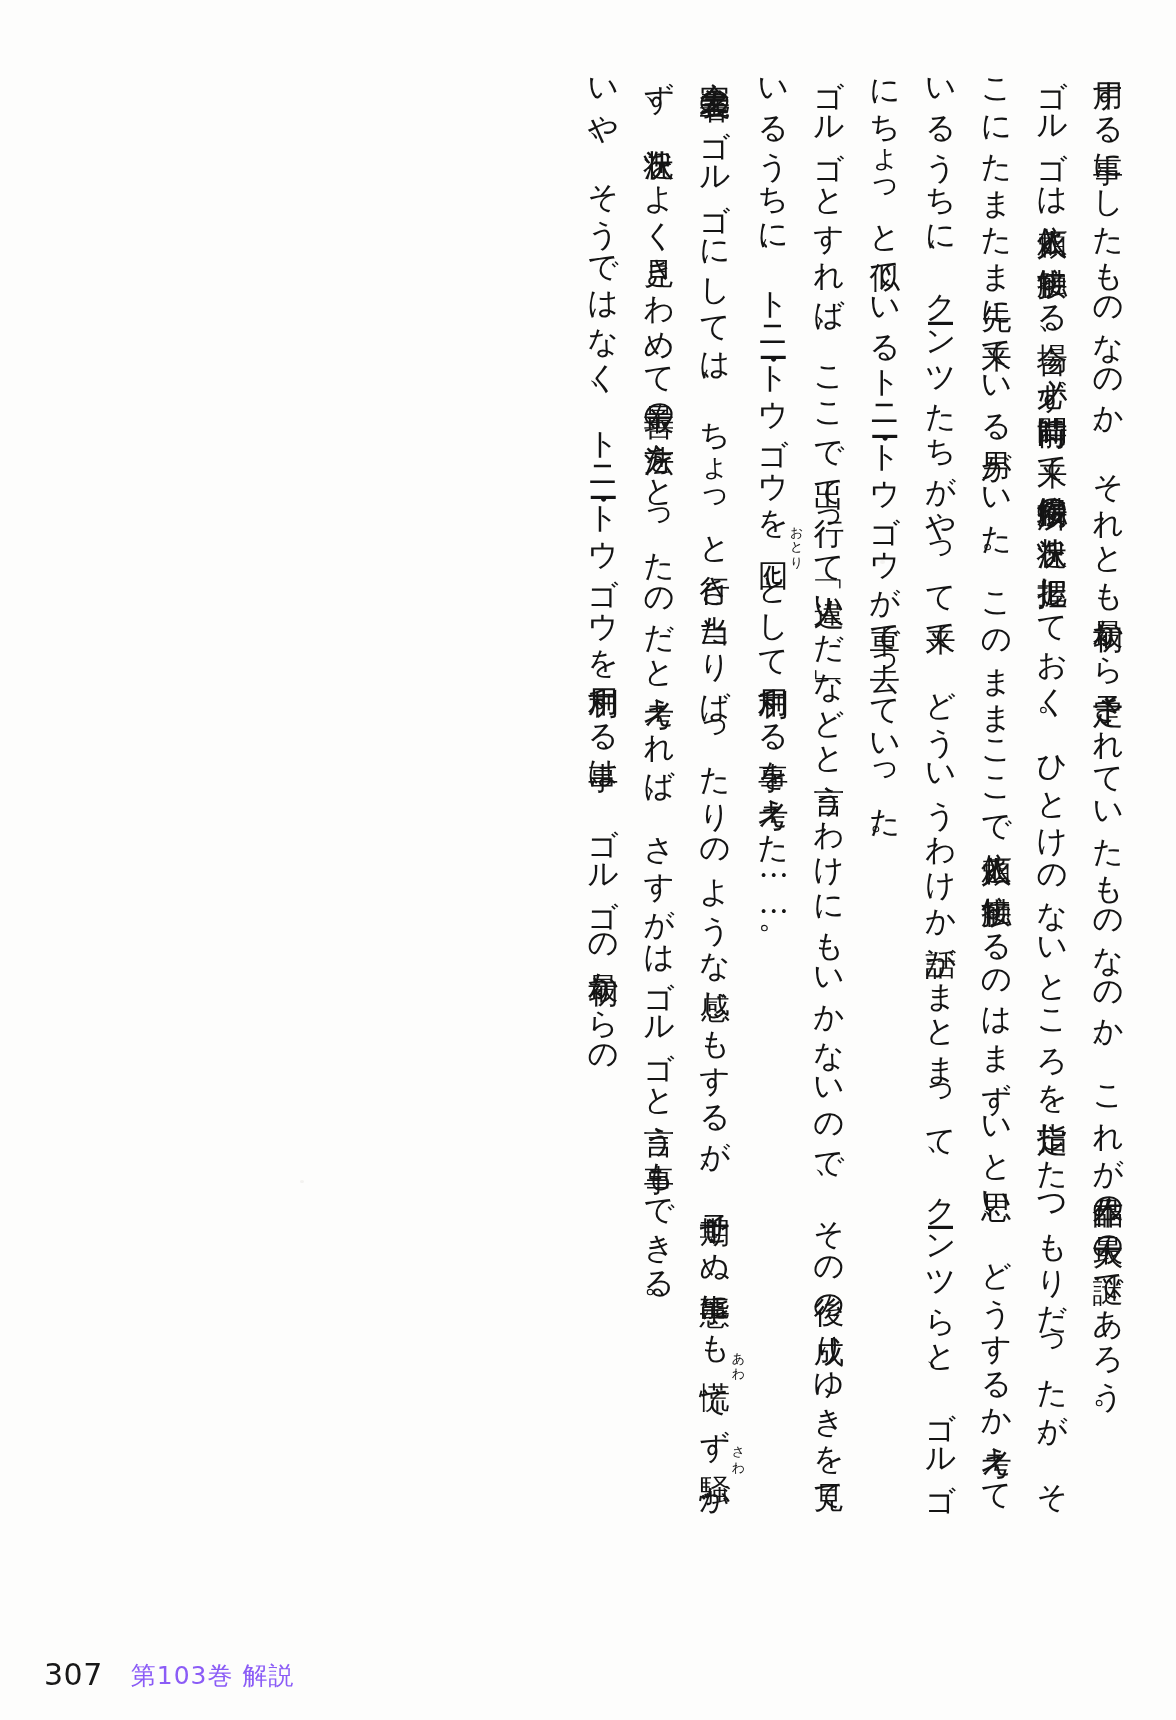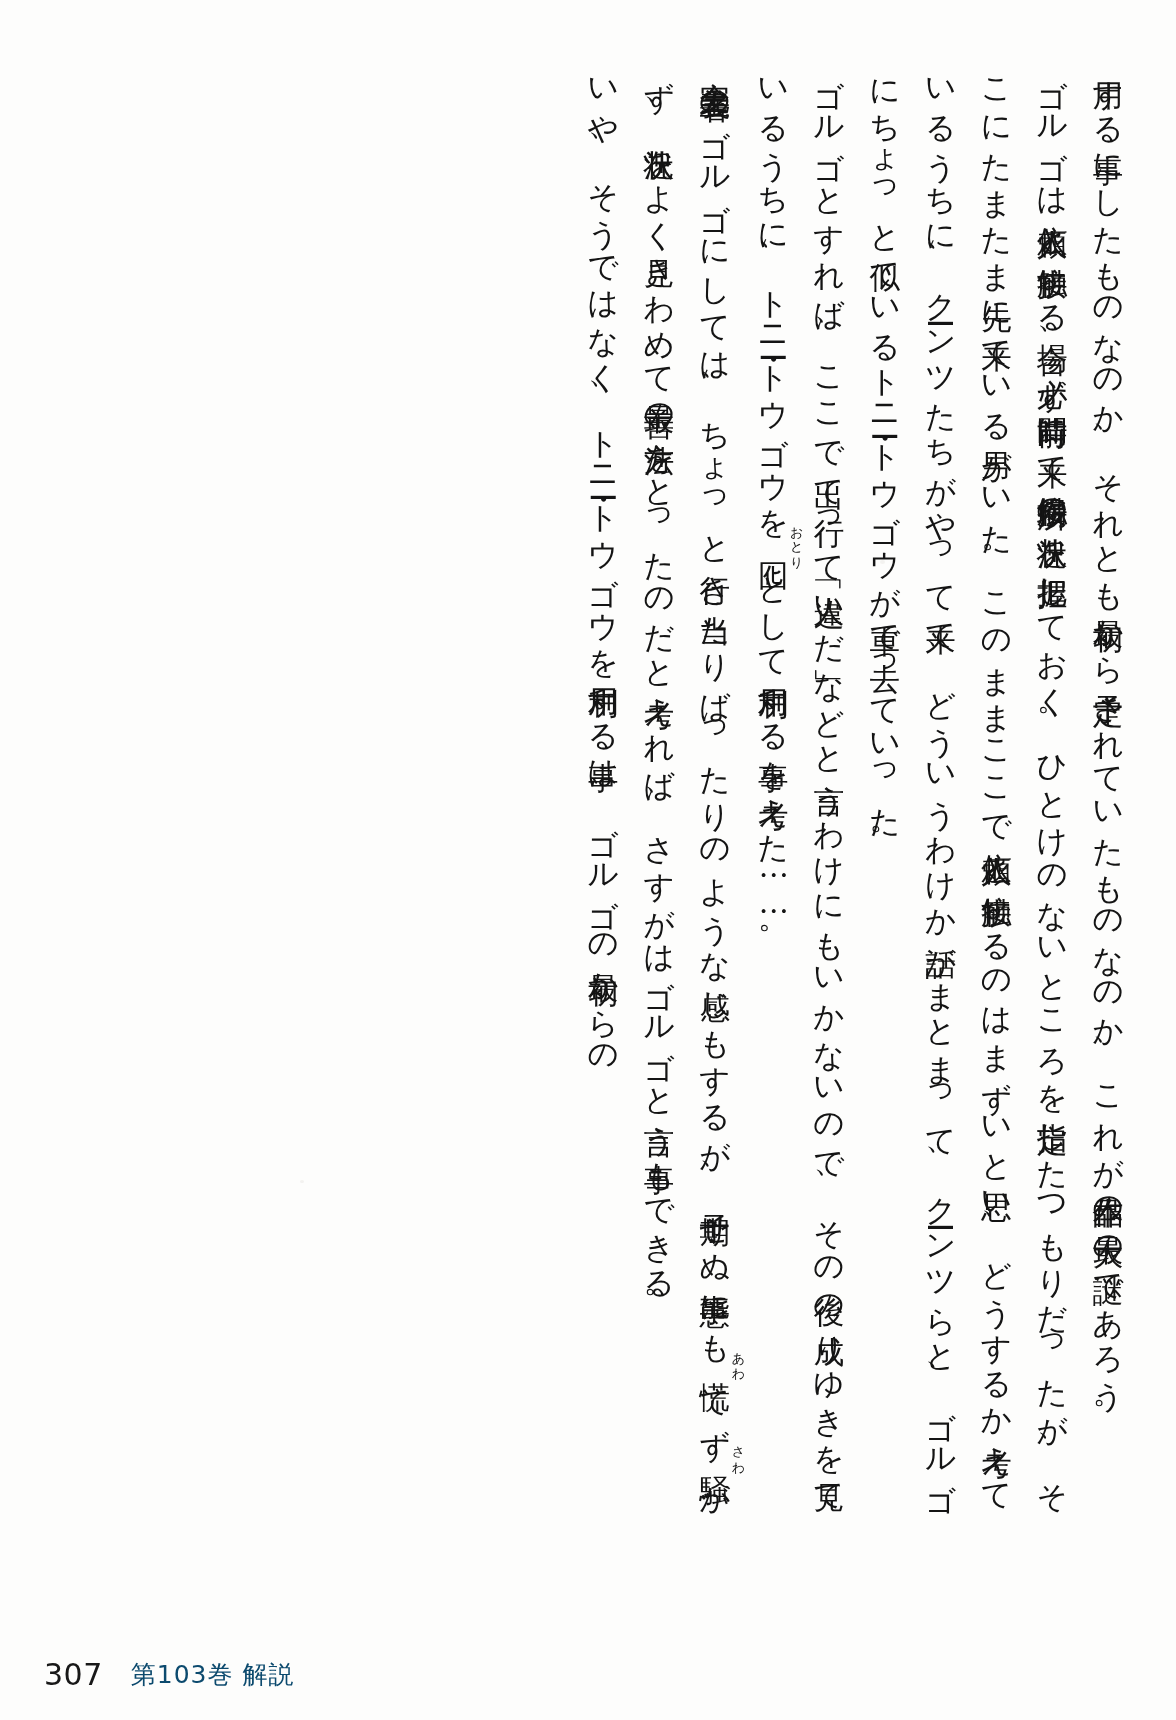--- a/index.html
+++ b/index.html
@@ -59,33 +59,33 @@
     letter-spacing: 0;
     font-weight: 400;
   }
 
   
   #footer {
     position: absolute;
     left: 44px;
     bottom: 28px;
     display: flex;
-    align-items: center;
+    align-items: flex-end;
     gap: 28px;
   }
   #page-number {
     font-size: 30px;
     font-family: "DejaVu Sans", "Liberation Sans", sans-serif;
     color: #181818;
     letter-spacing: 0.5px;
   }
   #running-head {
     font-size: 25px;
     font-family: "DejaVu Sans", "Liberation Sans", sans-serif;
-    color: #0c4a6e;
+    color: #8b5cf6;
     letter-spacing: 1px;
   }
 
   
   .speckle {
     position: absolute;
     background: #e9e7e4;
     border-radius: 50%;
     opacity: .5;
   }

